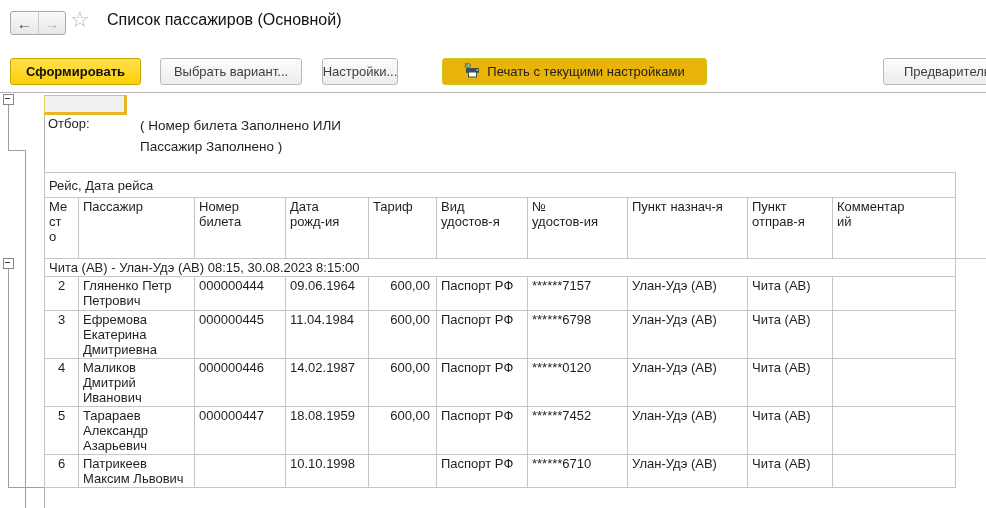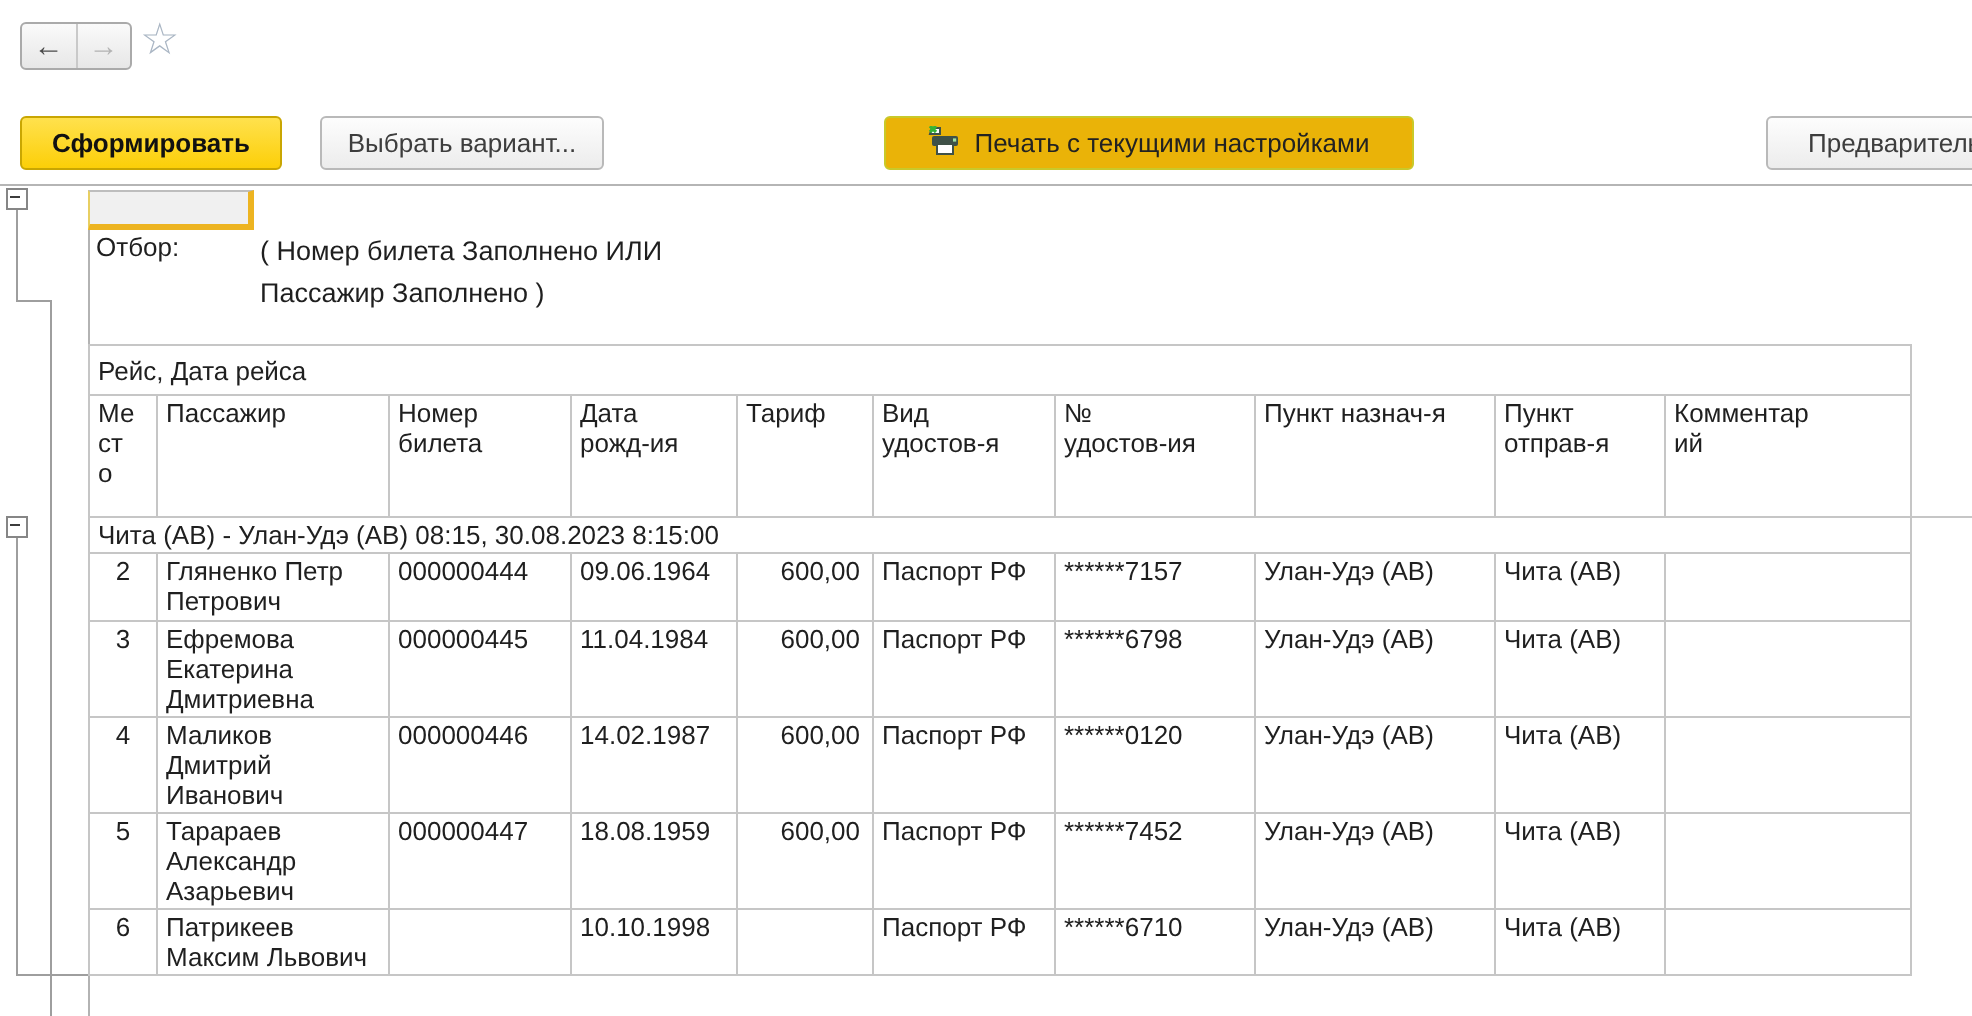--- a/index.html
+++ b/index.html
@@ -45,21 +45,21 @@
   .collapse-box::after{
     content:"";position:absolute;left:1px;top:3px;width:5px;height:1px;background:#3c3c3c;
   }
   
   .sel-cell{
     position:absolute;left:44px;top:95px;width:79px;height:16px;
     background:#f0f0f0;border-top:1px solid #bdbdbd;border-left:1px solid #e8cf62;
     border-right:3px solid #edb421;border-bottom:3px solid #edb421;cursor:cell;
   }
   .filter-label{position:absolute;left:48px;top:116px;font-size:13px;}
-  .filter-value{position:absolute;left:130px;top:115px;font-size:13.5px;white-space:pre-line;line-height:21px;}
+  .filter-value{position:absolute;left:140px;top:115px;font-size:13.5px;white-space:pre-line;line-height:21px;}
   
   .grid{
     position:absolute;left:44px;top:172px;
     border-collapse:collapse;table-layout:fixed;
     font-family:"Liberation Sans",sans-serif;font-size:13px;line-height:15px;color:#1f1f1f;
   }
   .grid td,.grid th{
     border:1px solid #c6c6c6;padding:1px 4px;vertical-align:top;text-align:left;
     font-weight:normal;overflow:hidden;white-space:pre-line;cursor:cell;
   }
@@ -73,23 +73,25 @@
 </head>
 <body>
 
 <div class="page">
 
   <div class="navgroup">
     <div class="navbtn back">←</div>
     <div class="navbtn fwd">→</div>
   </div>
   <div class="star">☆</div>
+  <div class="title">Список пассажиров (Основной)</div>
 
   <div class="btn btn-plain" style="left:160px;width:142px;">Выбрать вариант...</div>
   <div class="btn btn-yellow" style="left:10px;width:131px;">Сформировать</div>
+  <div class="btn btn-plain" style="left:322px;width:76px;">Настройки...</div>
   <div class="btn btn-hl" style="left:442px;width:265px;">
     <span class="icon">
       <svg width="17" height="15" viewBox="0 0 17 15">
         <path d="M2 1 L6 1 L6 4 L1 4 Z" fill="#fff" stroke="#3f5148" stroke-width="1"></path>
         <path d="M1 0 L4 3 M1 3 L4 0" stroke="#35b335" stroke-width="1.6" fill="none"></path>
         <rect x="2" y="5" width="13" height="5" rx="1" fill="#3f5148"></rect>
         <rect x="4.5" y="9" width="8" height="5" fill="#fff" stroke="#3f5148"></rect>
         <rect x="12.5" y="6.2" width="1.6" height="1.6" fill="#9fe09f"></rect>
       </svg>
     </span>

